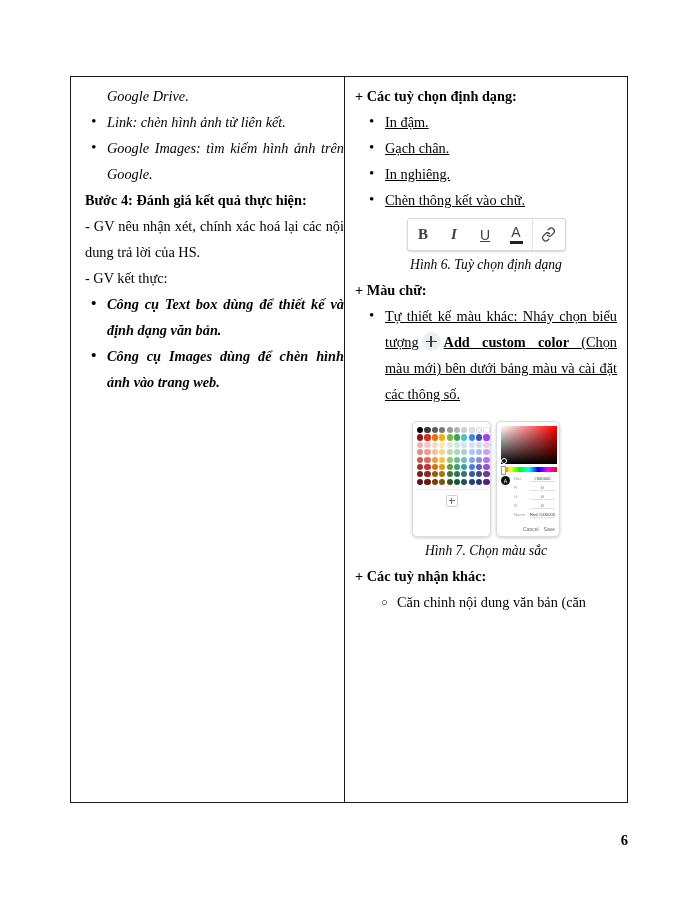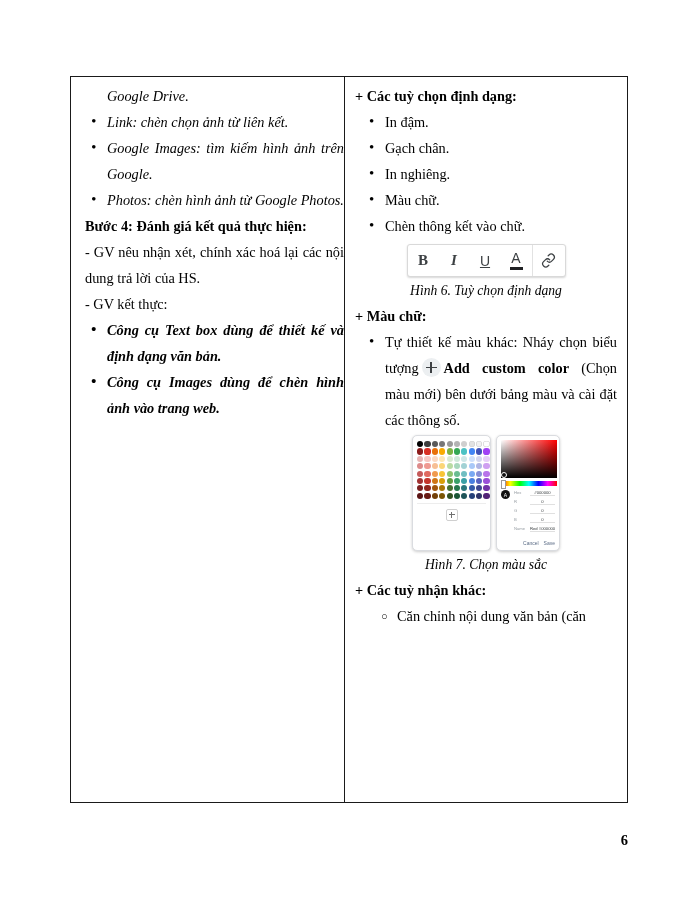--- a/index.html
+++ b/index.html
@@ -80,20 +80,21 @@
   ul.bl > li::before {
     content: "\2022";
     position: absolute;
     left: 6px;
     top: -1px;
     font-size: 15px;
     line-height: 26px;
   }
   ul.bl.r > li {
     padding-left: 30px;
+    text-decoration: underline;
   }
   ul.bl.r > li::before {
     left: 14px;
   }
   ul.bl.circ > li::before {
     content: "\25CB";
     font-size: 11px;
     left: 26px;
     top: 0px;
   }
@@ -187,21 +188,21 @@
   .more-icon i {
     display: inline-block;
     width: 3.4px; height: 3.4px;
     border-radius: 50%;
     background: #1a1a1a;
     margin: 0 1px;
   }
 
   
   .fig7-wrap {
-    margin-top: 2px;
+    margin-top: 14px;
     text-align: center;
   }
   .cp {
     display: inline-flex;
     gap: 5px;
     background: #fff;
     padding: 0;
     vertical-align: middle;
   }
   .cp-panel {
@@ -345,23 +346,22 @@
 
 <div class="page">
 
   <div class="doc-table">
 
     <div class="col col-left">
 
       <p class="cont-line">Google Drive.</p>
 
       <ul class="bl">
-        <li class="ital">Link: chèn chọn ảnh từ liên kết.</li>
+        <li class="ital">Link: chèn hình ảnh từ liên kết.</li>
         <li class="ital">Google Images: tìm kiếm hình ảnh trên Google.</li>
-        <li class="ital">Photos: chèn hình ảnh từ Google Photos.</li>
       </ul>
 
       <p class="bold">Bước 4: Đánh giá kết quả thực hiện:</p>
 
       <p style="text-align:justify;">- GV nêu nhận xét, chính xác hoá lại các nội dung trả lời của HS.</p>
       <p>- GV kết thực:</p>
 
       <ul class="bl">
         <li class="bi">Công cụ Text box dùng để thiết kế và định dạng văn bản.</li>
         <li class="bi">Công cụ Images dùng để chèn hình ảnh vào trang web.</li>
@@ -370,21 +370,20 @@
     </div>
 
     <div class="col col-right">
 
       <p class="head-plus">+ Các tuỳ chọn định dạng:</p>
 
       <ul class="bl r">
         <li>In đậm.</li>
         <li>Gạch chân.</li>
         <li>In nghiêng.</li>
-        <li>Màu chữ.</li>
         <li>Chèn thông kết vào chữ.</li>
       </ul>
 
       <div class="fig6-wrap">
         <div class="toolbar">
           <div class="tb-btn">
             <span class="tb-b">B</span>
           </div>
           <div class="tb-btn">
             <span class="tb-i">I</span>

